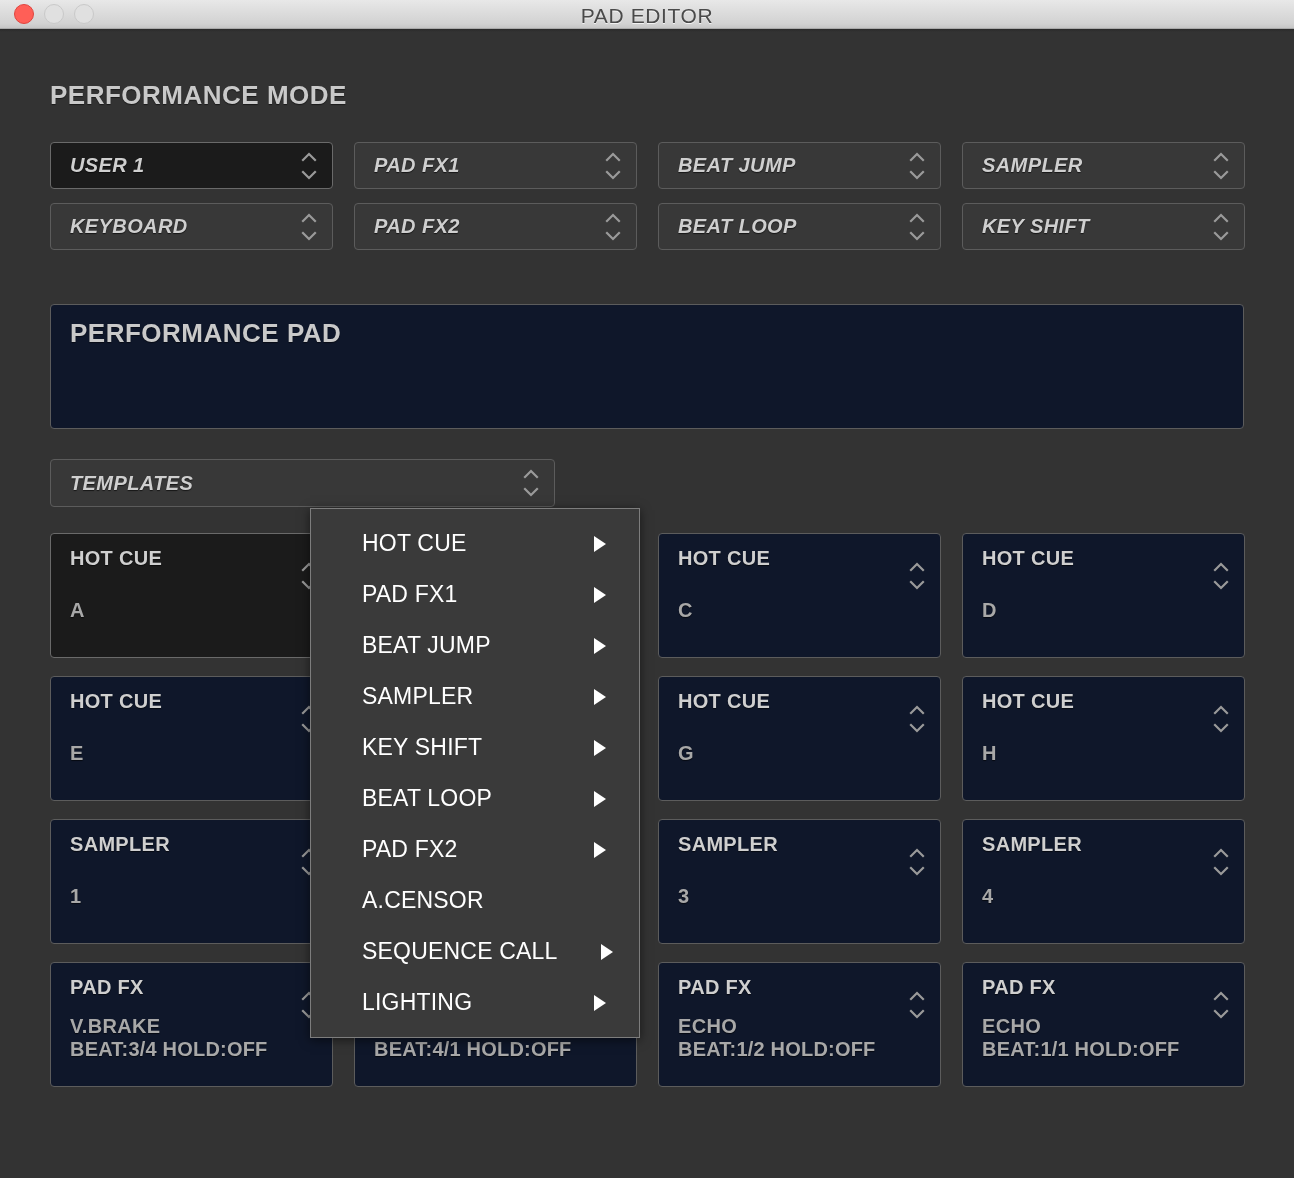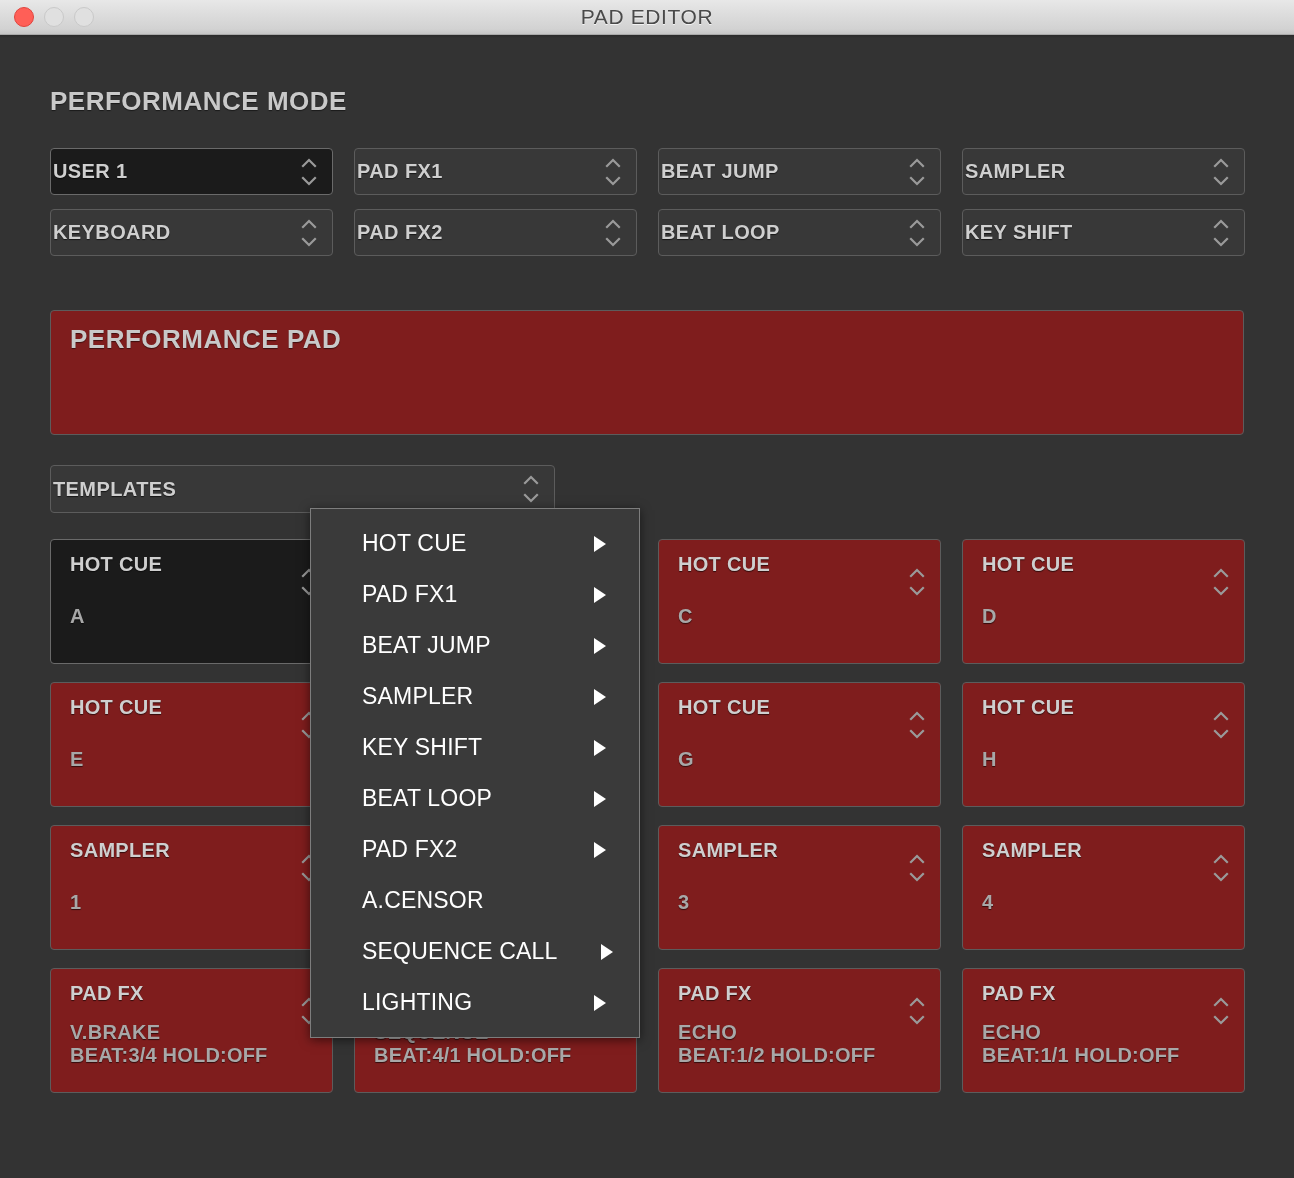--- a/index.html
+++ b/index.html
@@ -16,26 +16,26 @@
     position: relative;
     width: 1294px;
     height: 1178px;
     background: #333333;
     overflow: hidden;
   }
 
   
   .titlebar {
     position: relative;
-    height: 35px;
+    height: 29px;
     width: 100%;
     background: linear-gradient(to bottom, #e8e8e8 0%, #dcdcdc 45%, #d2d2d2 85%, #c6c6c6 100%);
     border-bottom: 1px solid #a9a9a9;
     display: flex;
-    align-items: center;
+    align-items: flex-end;
   }
   .traffic {
     position: absolute;
     left: 14px;
     top: 50%;
     transform: translateY(-50%);
     display: flex;
     gap: 10px;
   }
   .tl {
@@ -91,22 +91,23 @@
   }
 
   .selector {
     position: relative;
     height: 47px;
     background: #383838;
     border: 1px solid #5c5c5c;
     border-radius: 4px;
     display: flex;
     align-items: center;
-    padding-left: 2px;
+    padding-left: 19px;
     cursor: default;
+    font-style: italic;
   }
   .selector.selected {
     background: #1b1b1b;
     border-color: #6a6a6a;
   }
   .selector .sel-label {
     font-size: 20px;
     font-weight: bold;
     color: #cfcfcf;
     letter-spacing: 0.4px;
@@ -142,21 +143,21 @@
     margin-top: 26px;
     display: grid;
     grid-template-columns: repeat(4, 283px);
     column-gap: 21px;
     row-gap: 18px;
   }
 
   .pad {
     position: relative;
     height: 125px;
-    background: #7f1d1d;
+    background: #0f172a;
     border: 1px solid #5c5c5c;
     border-radius: 4px;
     padding: 13px 0 0 19px;
     cursor: default;
   }
   .pad.selected {
     background: #1b1b1b;
     border-color: #6a6a6a;
   }
   .pad .pad-title {

